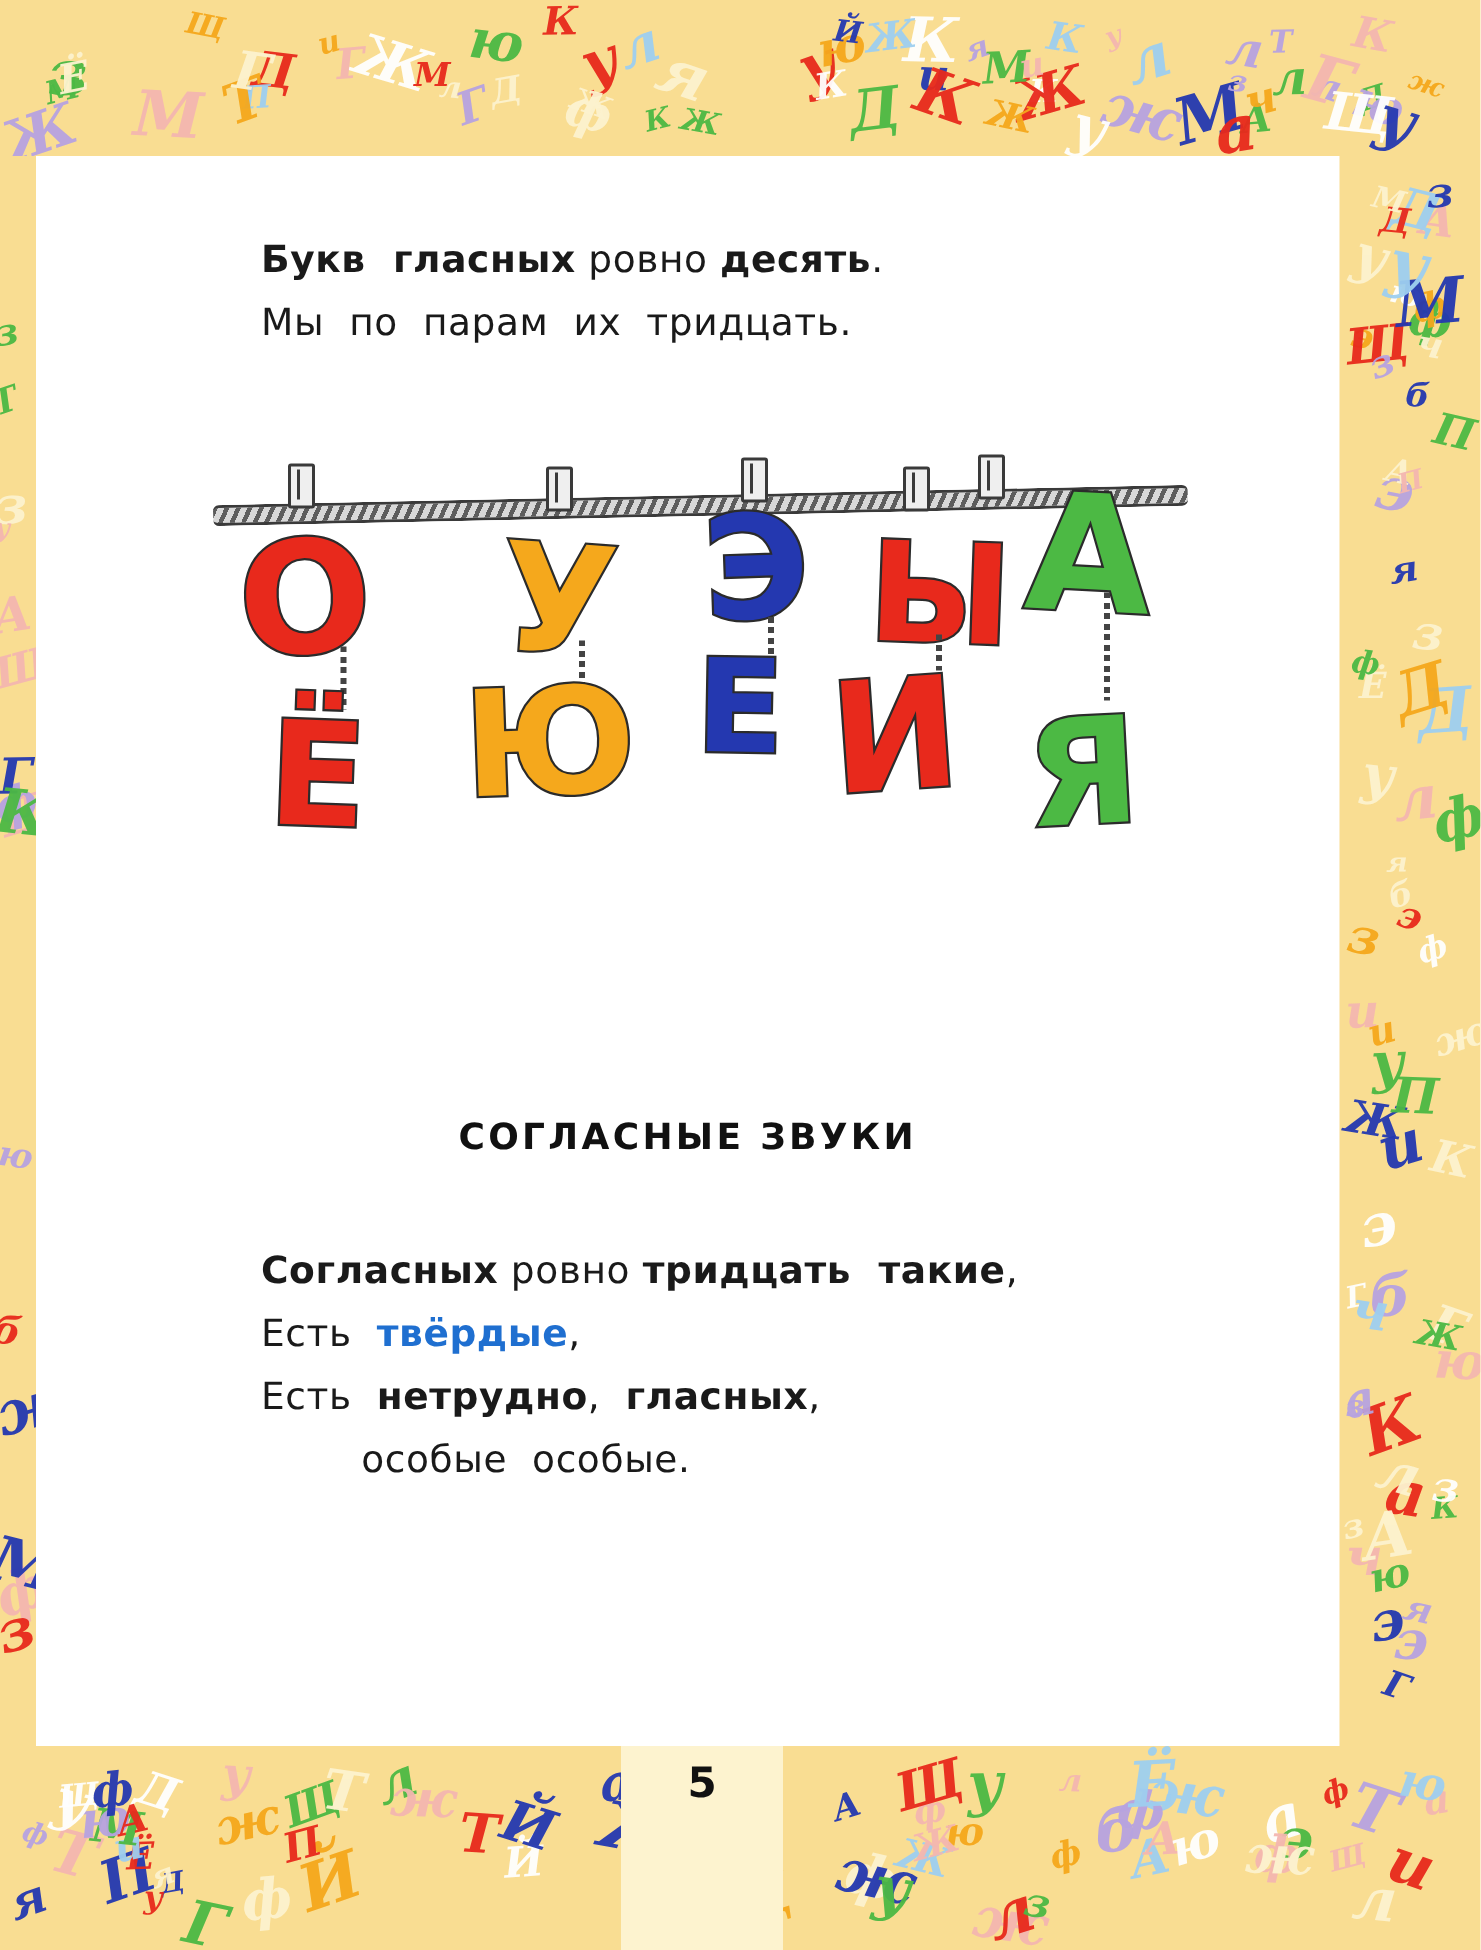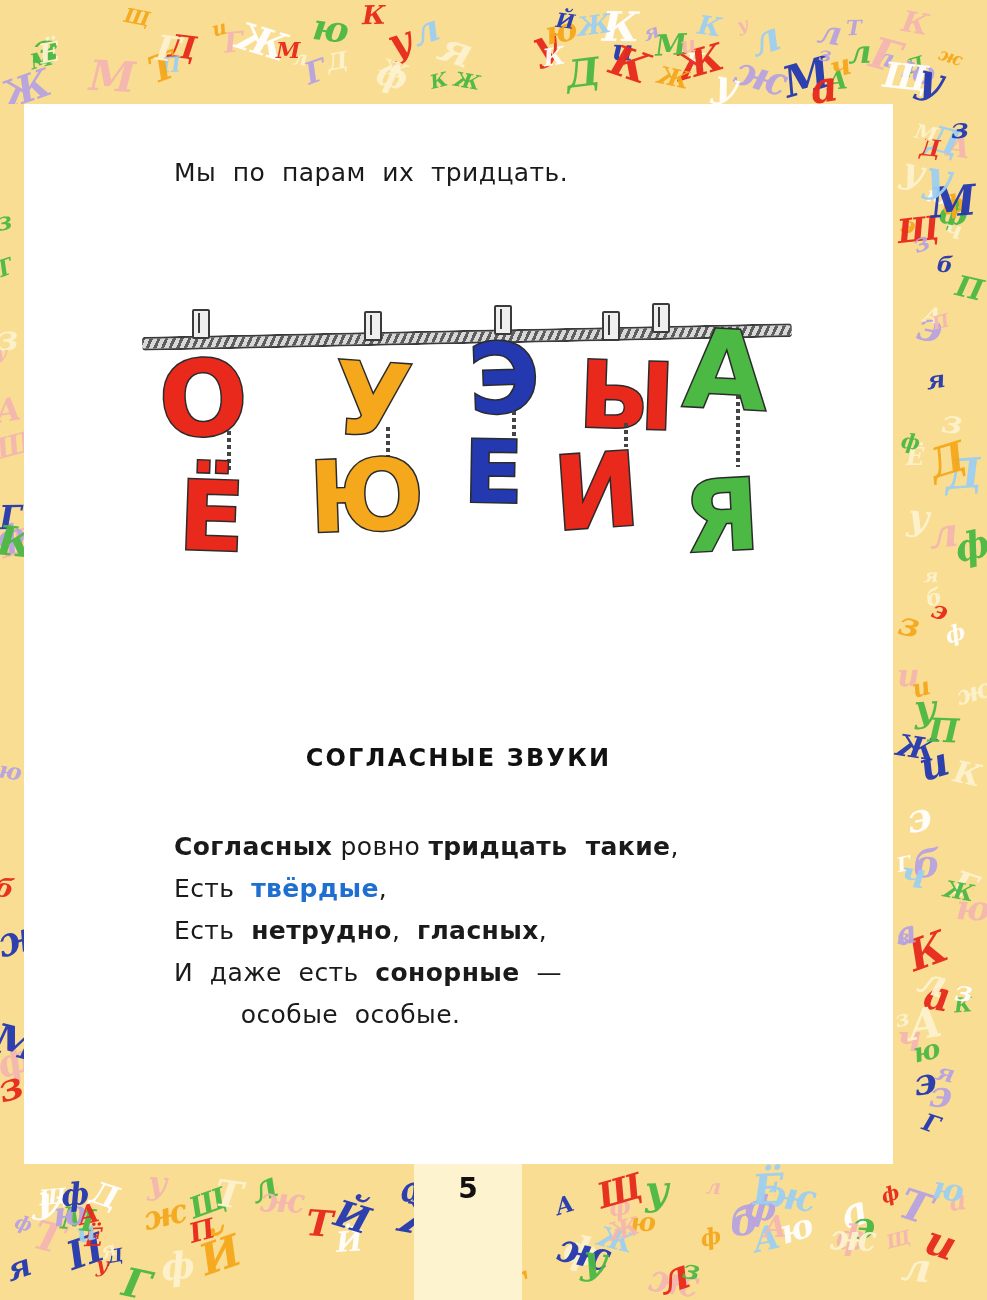--- a/index.html
+++ b/index.html
@@ -326,20 +326,21 @@
       <span style="left: -4px; top: 213px; font-size: 35px; color: rgb(253, 243, 207); transform: rotate(-1deg);">з</span>
       <span style="left: -6px; top: 915px; font-size: 41px; color: rgb(36, 56, 176); transform: rotate(14deg);">М</span>
       <span style="left: -3px; top: 809px; font-size: 41px; color: rgb(36, 56, 176); transform: rotate(-16deg);">ж</span>
       <span style="left: -4px; top: 238px; font-size: 18px; color: rgb(244, 183, 176); transform: rotate(3deg);">у</span>
     </div>
 
   <div class="sheet">
     <div class="content">
 
       <div class="verse v1" id="verse1">
+          <span class="l"><b>Букв  гласных</b><span> ровно </span><b>десять</b><span>.</span></span>
           <span class="l"><span>Мы  по  парам  их  тридцать.</span></span>
         </div>
 
       <div class="illus" id="illus">
         <div class="rope"></div>
       <div class="peg" style="left: 68px; top: 10px;"></div>
           <div class="letter" style="left: 35px; top: 48px; font-size: 104px; color: rgb(232, 41, 28); transform: rotate(-3deg);">О</div>
           <div class="chain" style="left: 103px; top: 132px; height: 42px;"></div>
           <div class="letter" style="left: 55px; top: 170px; font-size: 96px; color: rgb(232, 41, 28); transform: rotate(2deg);">Ё</div>
           <div class="peg" style="left: 240px; top: 12px;"></div>
@@ -359,21 +360,20 @@
           <div class="chain" style="left: 612px; top: 96px; height: 72px;"></div>
           <div class="letter" style="left: 560px; top: 168px; font-size: 98px; color: rgb(76, 185, 68); transform: rotate(-3deg);">Я</div>
         </div>
 
       <div class="section-title">СОГЛАСНЫЕ  ЗВУКИ</div>
 
       <div class="verse v2" id="verse2">
           <span class="l"><b>Согласных</b><span> ровно </span><b>тридцать  такие</b><span>,</span></span>
           <span class="l"><span>Есть  </span><span class="blue">твёрдые</span><span>,</span></span>
           <span class="l"><span>Есть  </span><b>нетрудно</b><span>,  </span><b>гласных</b><span>,</span></span>
-          <span class="l"><span>И  даже  есть  </span><b>сонорные</b><span>  —</span></span>
           <span class="l"><span>        особые  особые.</span></span>
         </div>
 
     </div>
   </div>
 
   <div class="pagebox"></div>
   <div class="pagenum">5</div>
 
 </div>

